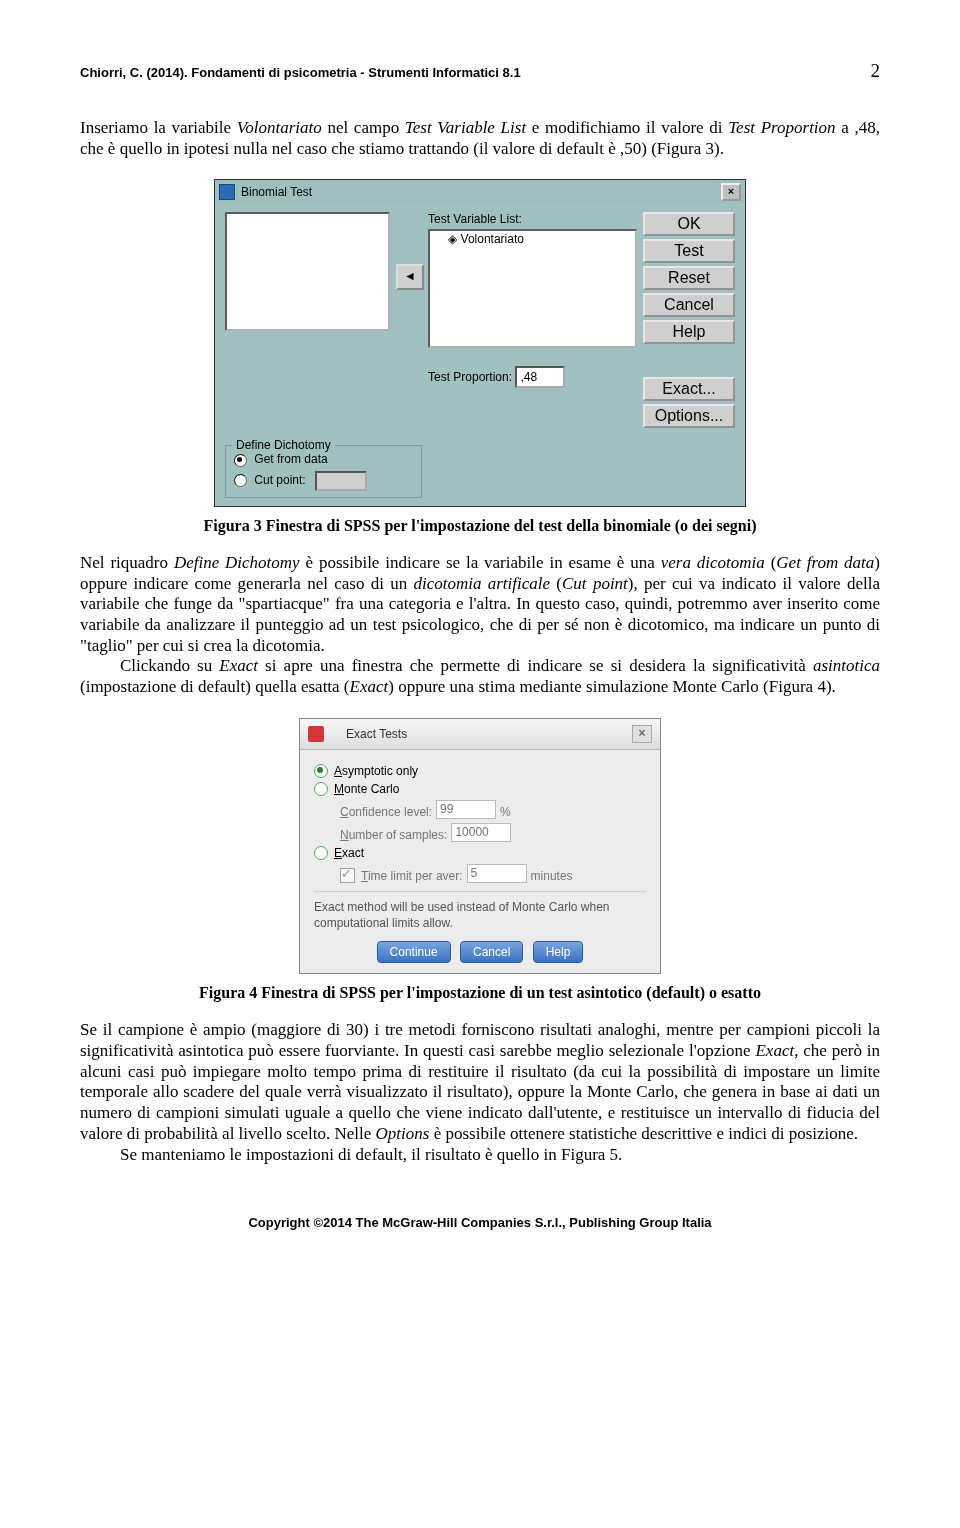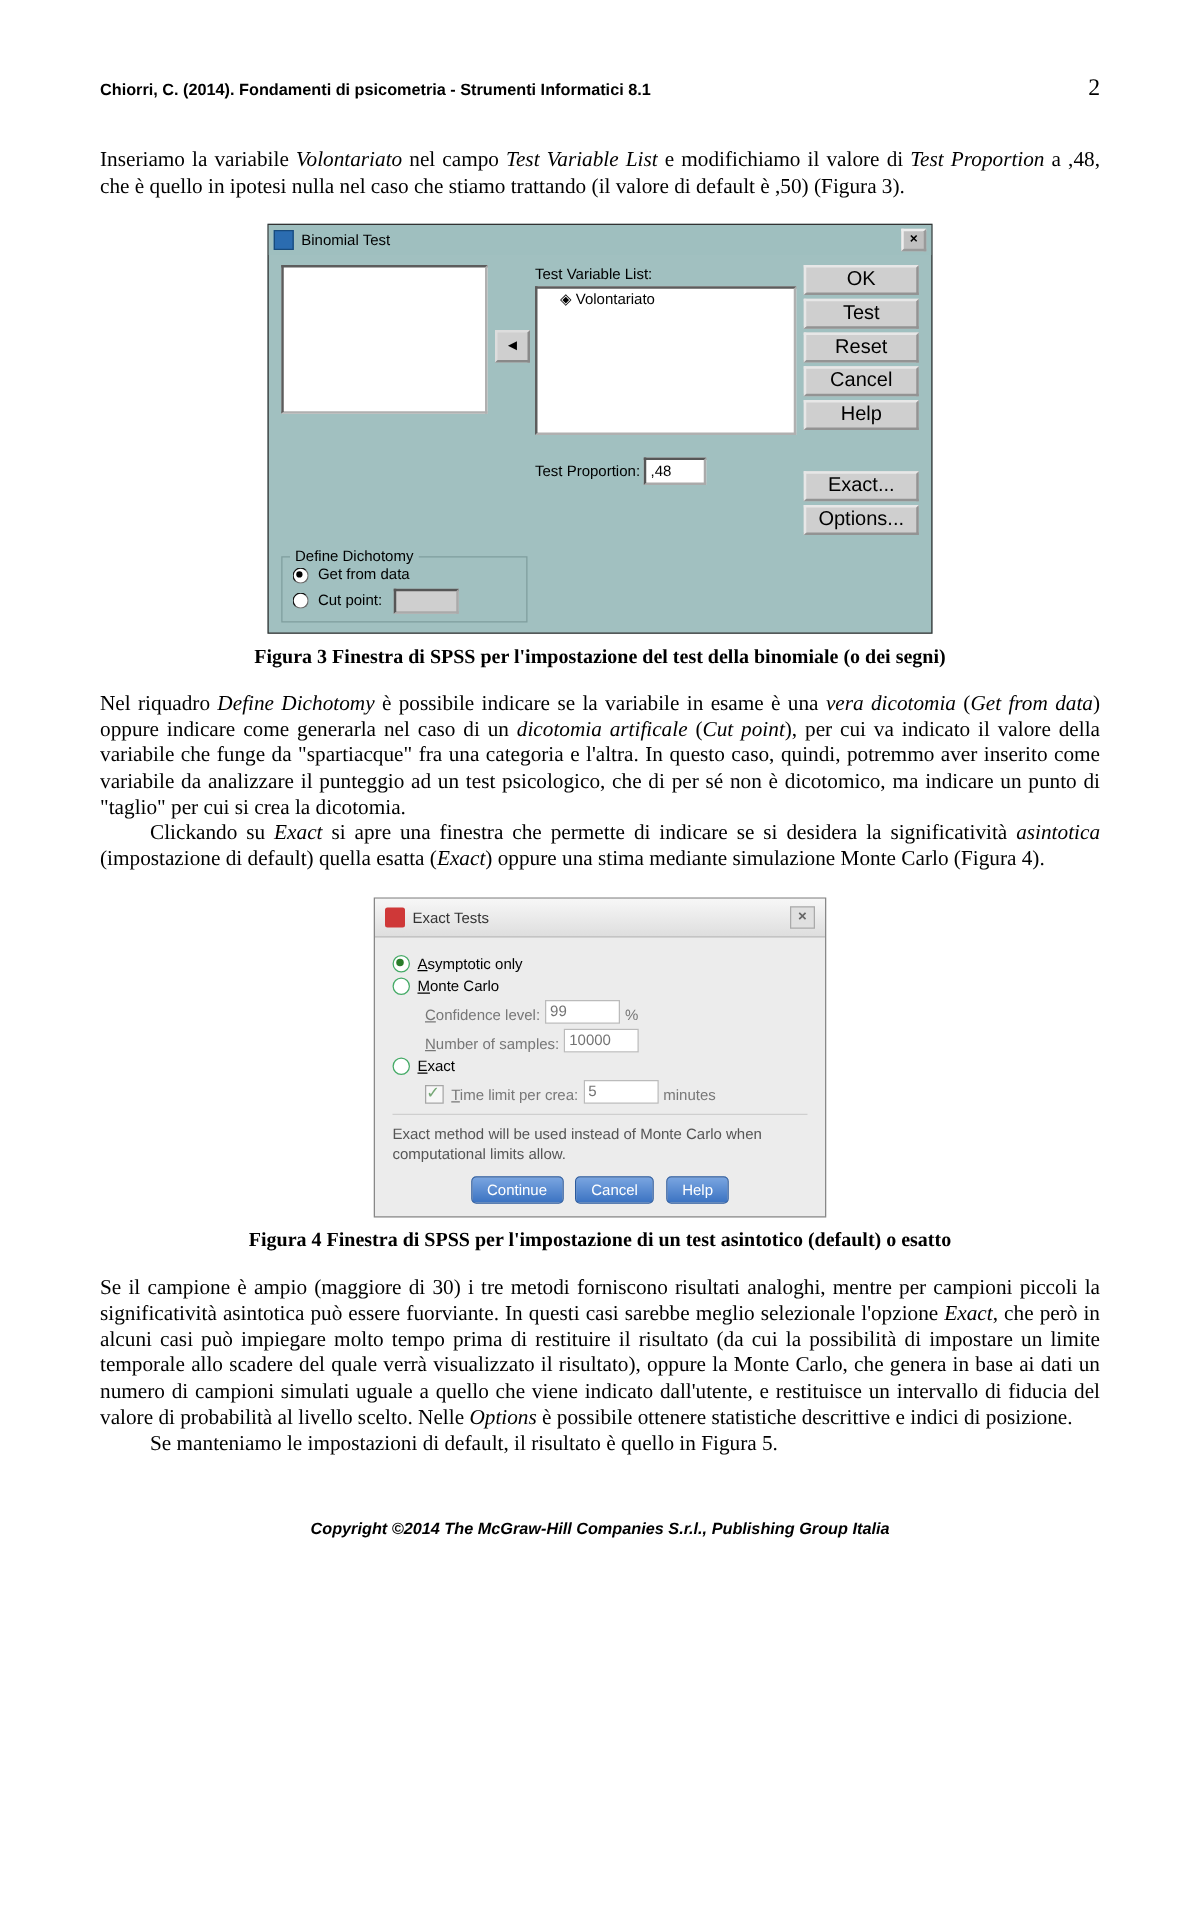--- a/index.html
+++ b/index.html
@@ -44,21 +44,20 @@
     margin: 10px 0 18px 0;
   }
   .figure { text-align: center; margin: 20px 0 6px 0; }
 
   .footer {
     text-align: center;
     font-family: Arial, Helvetica, sans-serif;
     font-weight: bold;
     font-size: 13px;
     margin-top: 50px;
-    font-style: italic;
   }
 
   
   .spss-binomial {
     display: inline-block;
     width: 530px;
     background: #a1c0c0;
     border: 1px solid #333;
     text-align: left;
     font-family: Tahoma, Arial, sans-serif;
@@ -165,20 +164,21 @@
     border: 1px solid #888;
     text-align:left;
     font-family: Tahoma, Arial, sans-serif;
     font-size: 12px;
   }
   .exact-title {
     background: linear-gradient(#f7f7f7,#dedede);
     padding: 6px 8px;
     display:flex; align-items:center;
     border-bottom:1px solid #b8b8b8;
+    gap:16px;
   }
   .exact-title .ico {
     width:16px; height:16px; margin-right:6px;
     background:#cf3838; border-radius:2px;
   }
   .exact-title .t { flex:1; color:#333; }
   .exact-title .x {
     width:18px; height:16px; background:#e0e0e0;
     border:1px solid #aaa; text-align:center; line-height:14px;
     font-weight:bold; color:#666;
@@ -318,21 +318,21 @@
         <div class="optrow sublabel" style="margin-left:26px">
           <span><span class="u">N</span><span>umber of samples:</span></span>
           <span class="grey-input">10000</span>
         </div>
         <div class="optrow">
           <span class="r2"></span>
           <span><span class="u">E</span><span>xact</span></span>
         </div>
         <div class="optrow sublabel" style="margin-left:26px">
           <span class="cb2 checked"></span>
-          <span><span class="u">T</span><span>ime limit per crea:</span></span>
+          <span><span class="u">T</span><span>ime limit per aver:</span></span>
           <span class="grey-input">5</span>
           <span>minutes</span>
         </div>
         <div class="hr"></div>
         <div class="note">Exact method will be used instead of Monte Carlo when computational limits allow.</div>
         <div class="btnrow">
           <span class="btn-blue">Continue</span>
           <span class="btn-blue">Cancel</span>
           <span class="btn-blue">Help</span>
         </div>

